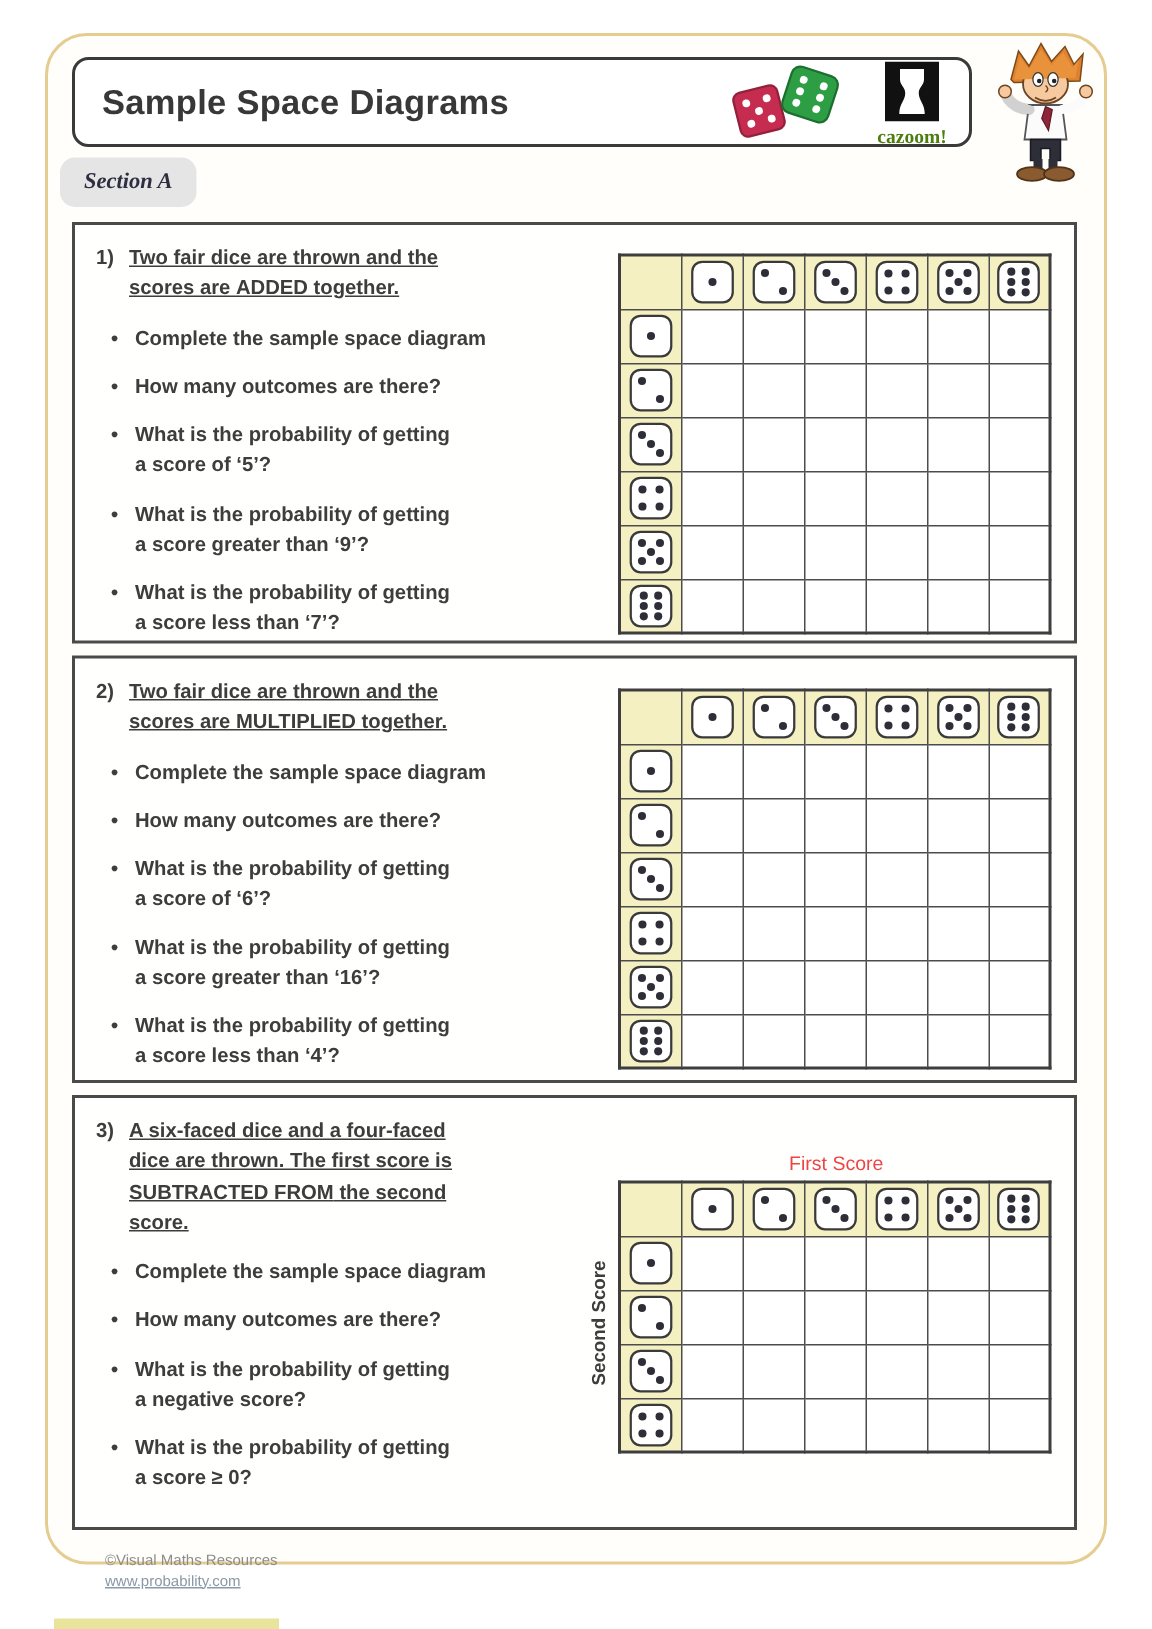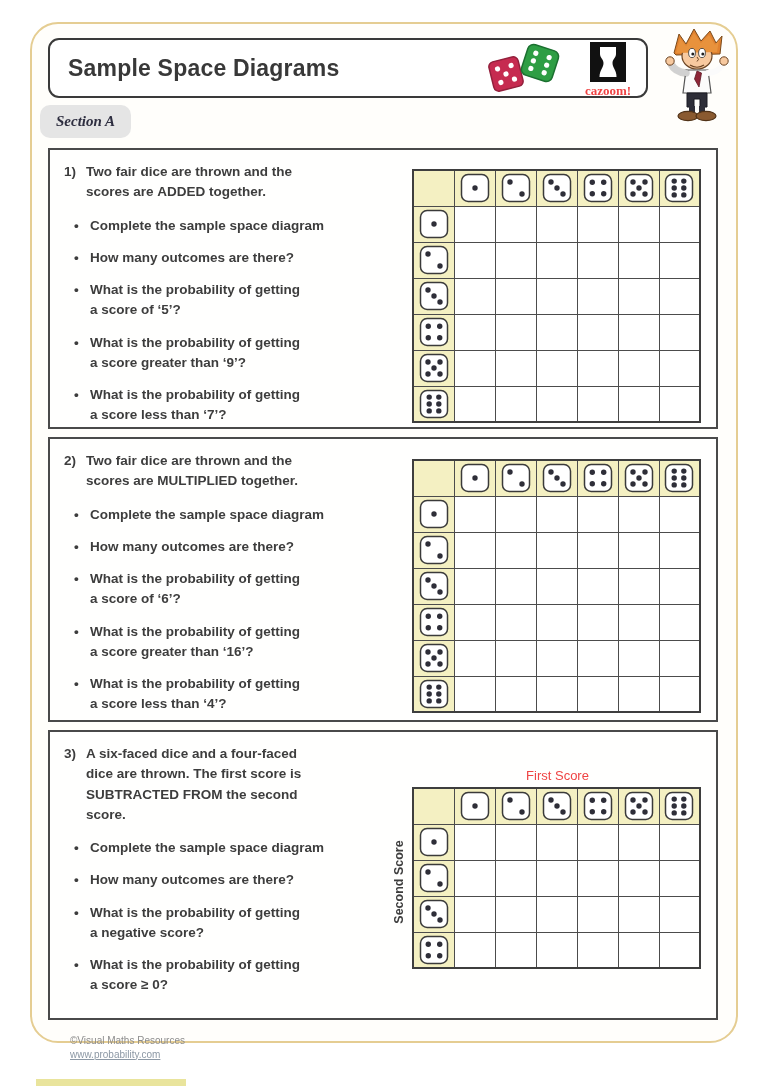--- a/index.html
+++ b/index.html
@@ -10,42 +10,42 @@
   .sheet-border { position:absolute; left:30px; top:22px; width:708px; height:1021px;
     border:2px solid #e5cd92; border-radius:28px; background:#fffefb; }
 
   
   .title-box { position:absolute; left:48px; top:38px; width:600px; height:60px;
     background:#ffffff; border:2.5px solid #3a3a3a; border-radius:11px;
     display:flex; align-items:center; }
   .title-text { padding-left:18px; font-size:23px; font-weight:bold; color:#383838; letter-spacing:.2px; }
   .logo-cluster { position:absolute; right:6px; top:2px; height:56px; display:flex; align-items:center; gap:4px; }
   .cazoom-block { width:64px; text-align:center; }
-  .cazoom-word { font-family:"Liberation Serif", serif; font-weight:bold; font-size:13px; color:#ef4444; margin-top:-3px; }
+  .cazoom-word { font-family:"Liberation Serif", serif; font-weight:bold; font-size:13px; color:#4d7c0f; margin-top:-3px; }
   .mascot { position:absolute; left:656px; top:26px; }
 
   
   .section-badge { position:absolute; left:40px; top:105px; padding:8px 16px;
     background:#e5e5e5; border-radius:10px;
     font-family:"Liberation Serif", serif; font-weight:bold; font-style:italic;
     font-size:15px; color:#2e2e40; }
   .section-title { position:absolute; left:148px; top:113px;
     font-family:"Liberation Serif", serif; font-weight:bold; font-style:italic;
     font-size:15px; color:#2e2e40;margin-top:40px; }
 
   
   .qbox { position:absolute; left:48px; width:670px; background:#fffffe; border:2px solid #4a4a4a; }
   .q1 { top:148px; height:281px; }
   .q2 { top:437px; height:285px; }
   .q3 { top:730px; height:290px; }
   .qtext { position:absolute; left:0; top:0; width:352px; padding:12px 0 0 14px;
     font-size:13.5px; font-weight:bold; line-height:1.5; color:#3d3d3d; }
   .qintro { display:flex; }
   .qnum { width:22px; flex:0 0 22px; }
-  .qintro-text span, .qintro-text b { white-space:pre-line; }
+  .qintro-text span, .qintro-text b { white-space:pre-line;text-decoration:underline; }
   .qintro-text b { font-weight:800; }
   .bullets { margin-top:13px; }
   .bullet { position:relative; padding-left:26px; margin-bottom:12px; }
   .bullet::before { content:"\2022"; position:absolute; left:10px; top:0; }
   .btext { white-space:pre-line; }
 
   
   .ssgrid table { border-collapse:collapse; border:2px solid #3e3e3e; background:#ffffff; }
   .ssgrid td { width:41px; height:36px; border:1px solid #4c4c4c; padding:0; text-align:center; vertical-align:middle; }
   .ssgrid td.hd { background:#f4f0c2; }

